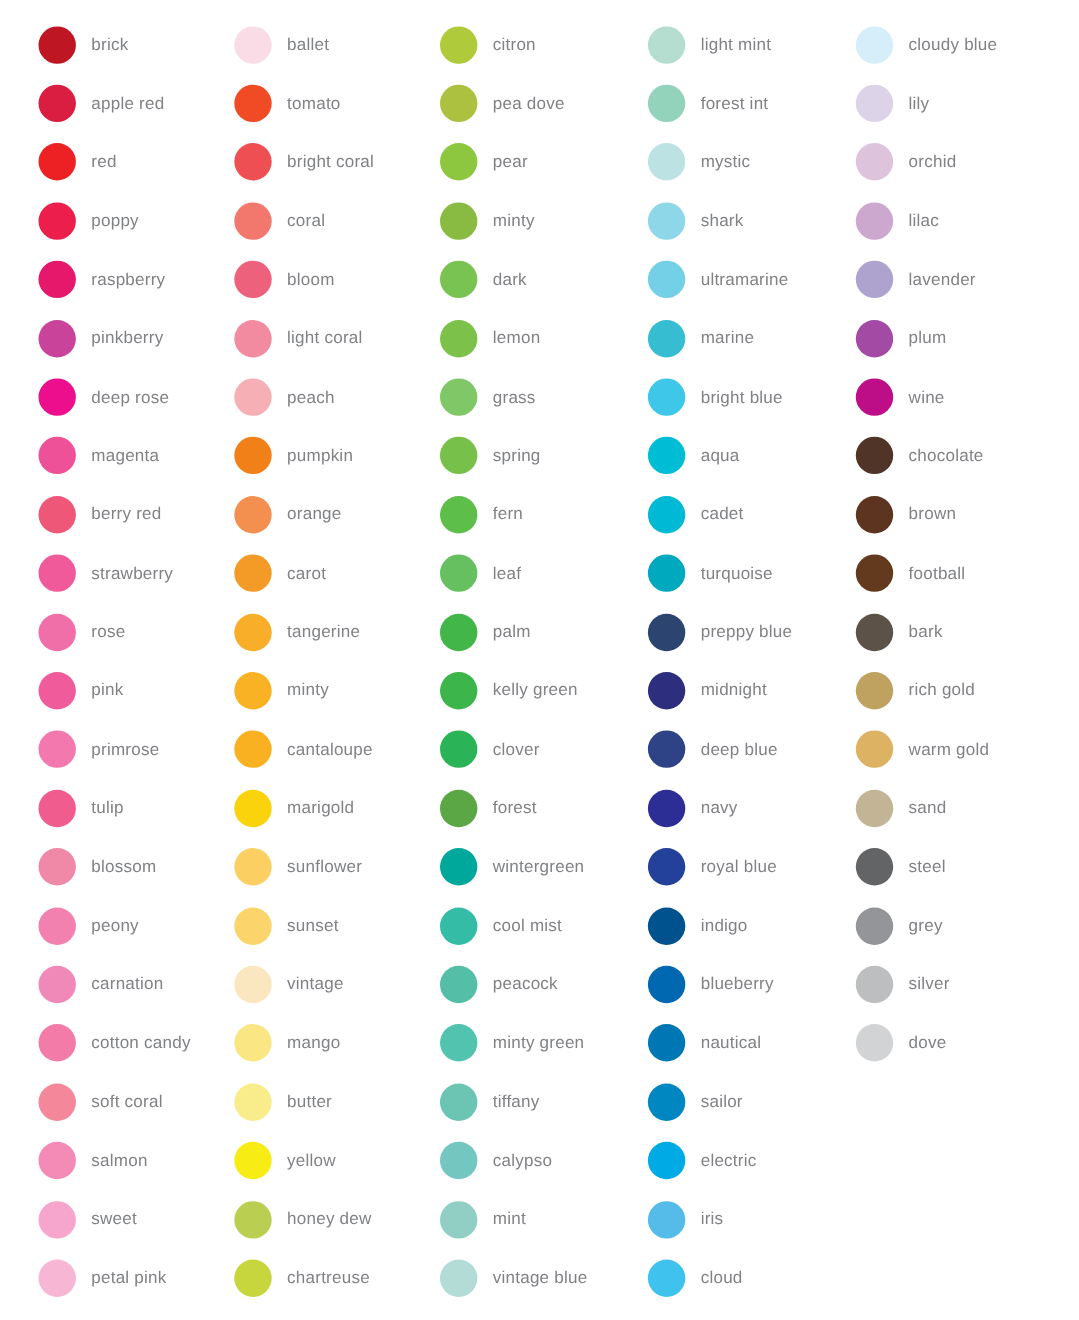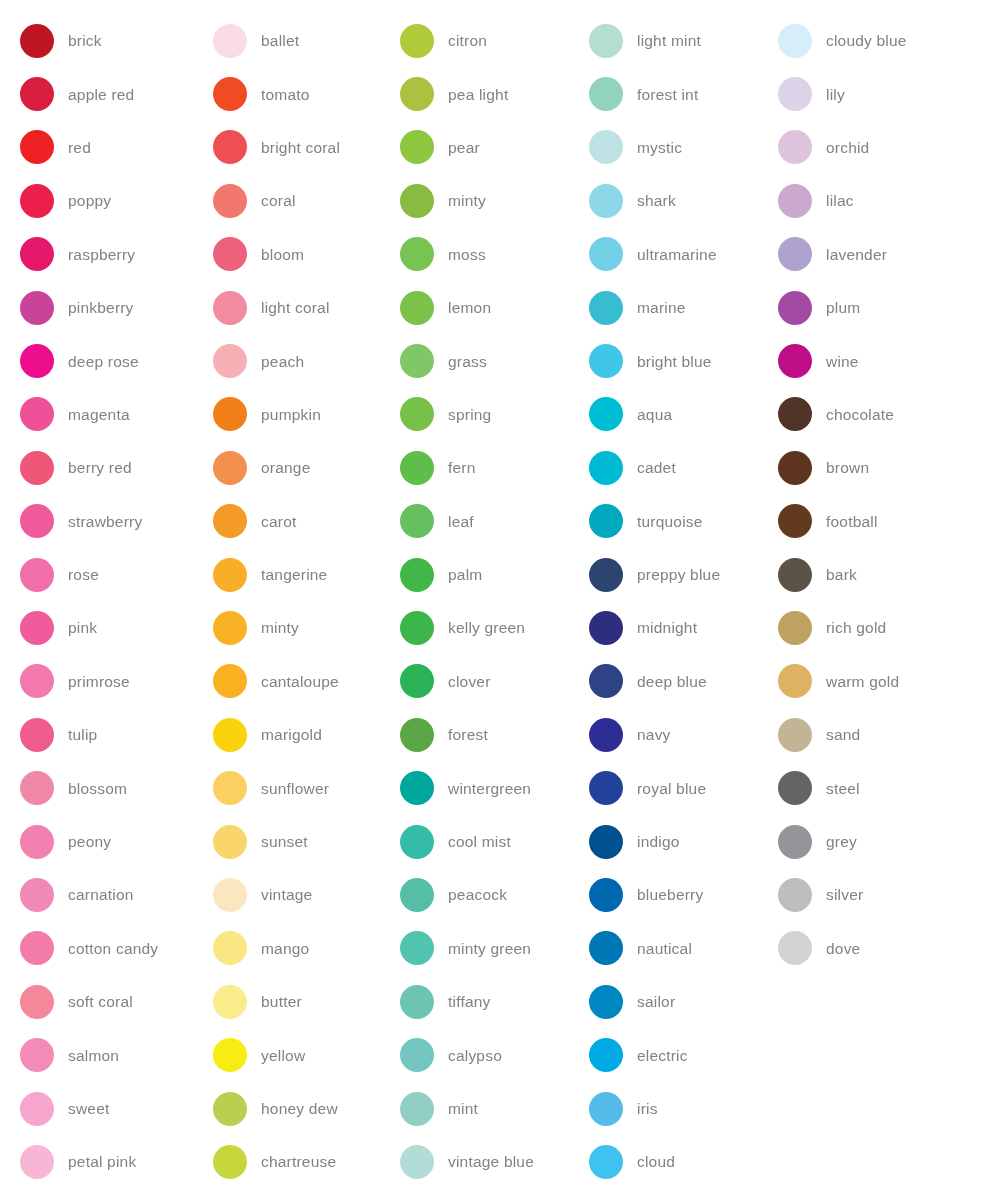--- a/index.html
+++ b/index.html
@@ -22,21 +22,21 @@
     display: flex;
     flex-direction: row;
     align-items: flex-start;
     background: #ffffff;
   }
   .palette-column {
     display: flex;
     flex-direction: column;
     box-sizing: border-box;
   }
-  .palette-column.col-0 { width: 190px; padding-left: 20px; }
+  .palette-column.col-0 { width: 190px; padding-left: 35px; }
   .palette-column.col-1 { width: 188px; padding-left: 23px; }
   .palette-column.col-2 { width: 190px; padding-left: 22px; }
   .palette-column.col-3 { width: 190px; padding-left: 21px; }
   .palette-column.col-4 { width: 223px; padding-left: 20px; }
 
   .swatch-row {
     display: flex;
     flex-direction: row;
     align-items: center;
     height: 53.4px;
@@ -243,33 +243,33 @@
         <span class="swatch-label">chartreuse</span>
       </div>
     </div>
     <div class="palette-column col-2">
       <div class="swatch-row">
         <span class="swatch-dot" style="background-color: rgb(175, 203, 59);"></span>
         <span class="swatch-label">citron</span>
       </div>
       <div class="swatch-row">
         <span class="swatch-dot" style="background-color: rgb(173, 193, 64);"></span>
-        <span class="swatch-label">pea light</span>
+        <span class="swatch-label">pea dove</span>
       </div>
       <div class="swatch-row">
         <span class="swatch-dot" style="background-color: rgb(141, 198, 63);"></span>
         <span class="swatch-label">pear</span>
       </div>
       <div class="swatch-row">
         <span class="swatch-dot" style="background-color: rgb(137, 187, 66);"></span>
         <span class="swatch-label">minty</span>
       </div>
       <div class="swatch-row">
         <span class="swatch-dot" style="background-color: rgb(121, 195, 83);"></span>
-        <span class="swatch-label">moss</span>
+        <span class="swatch-label">dark</span>
       </div>
       <div class="swatch-row">
         <span class="swatch-dot" style="background-color: rgb(124, 193, 74);"></span>
         <span class="swatch-label">lemon</span>
       </div>
       <div class="swatch-row">
         <span class="swatch-dot" style="background-color: rgb(128, 199, 103);"></span>
         <span class="swatch-label">grass</span>
       </div>
       <div class="swatch-row">

